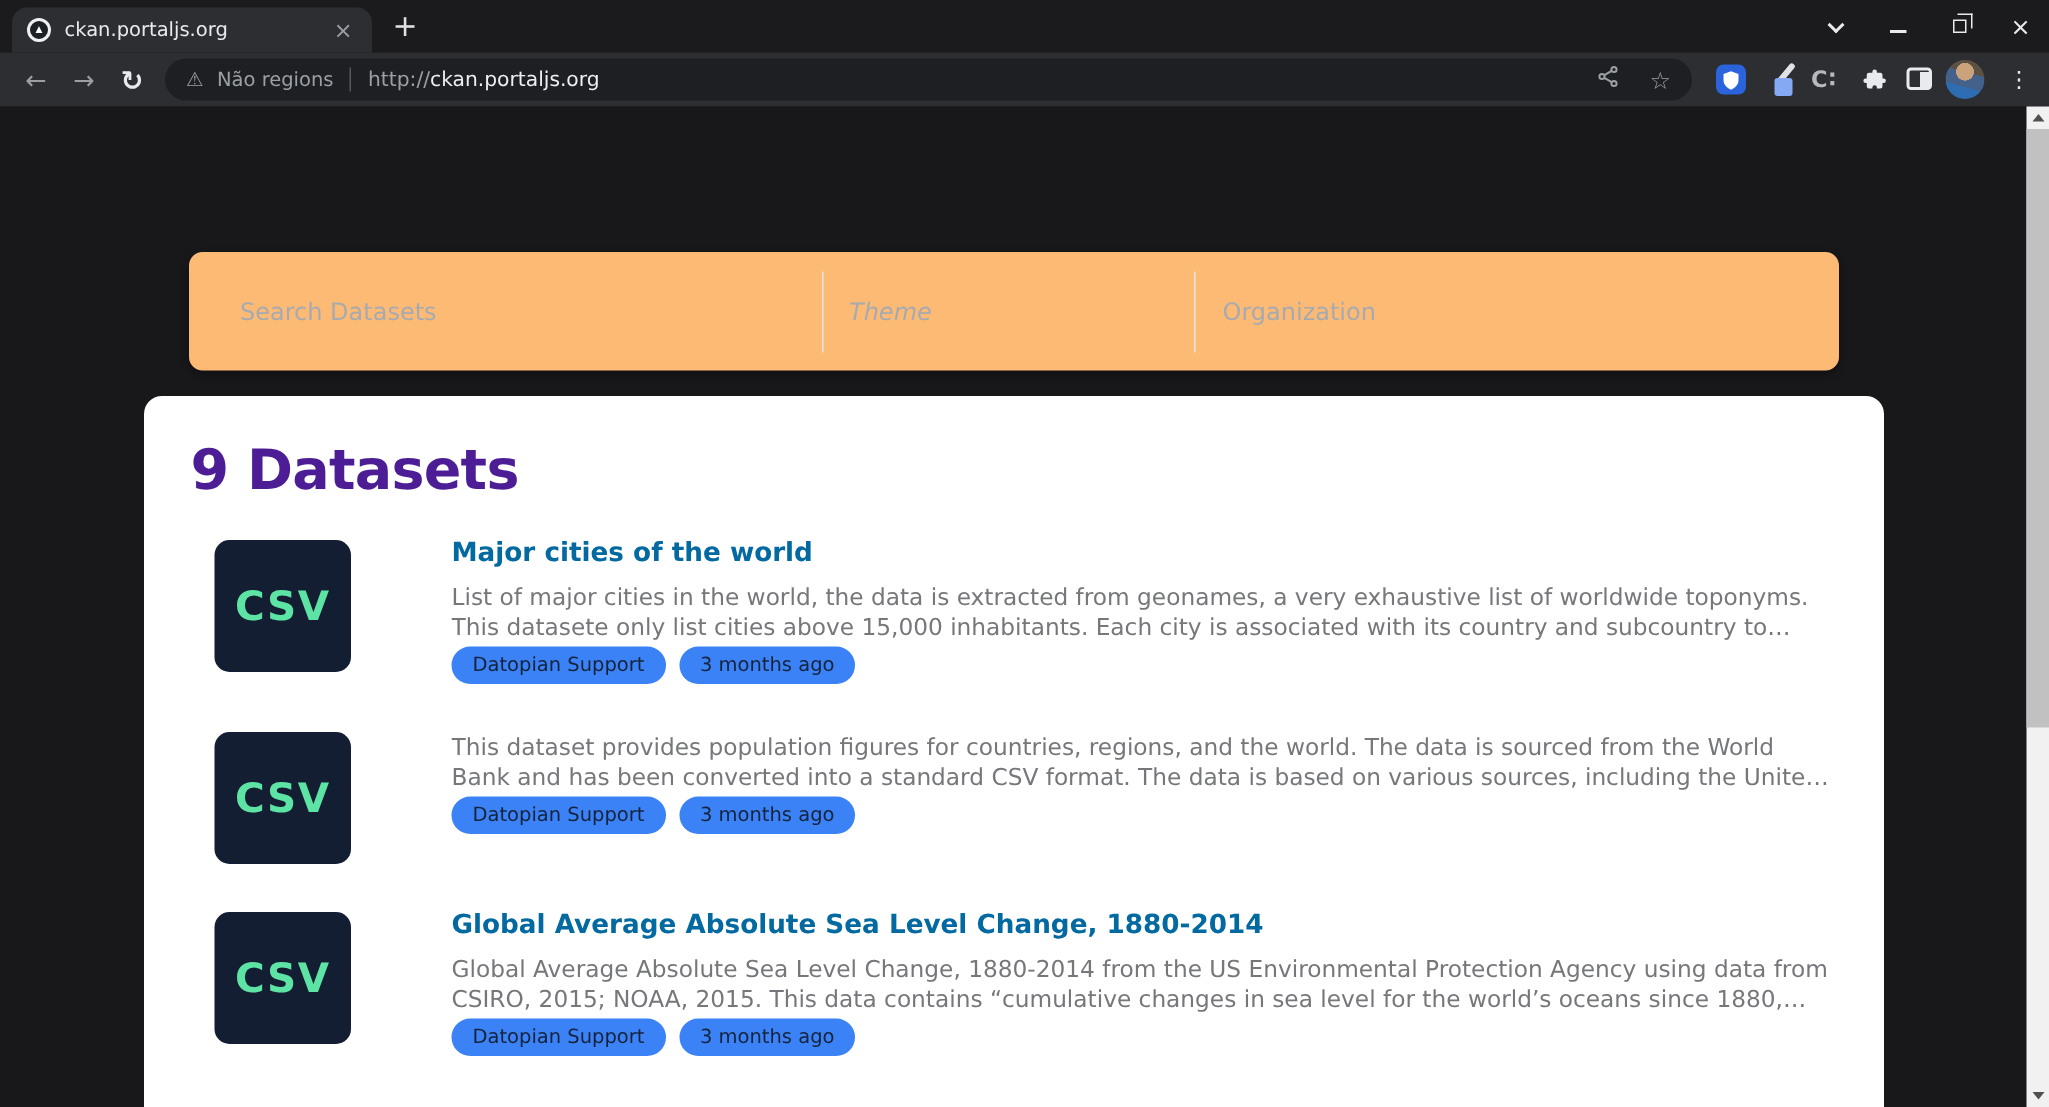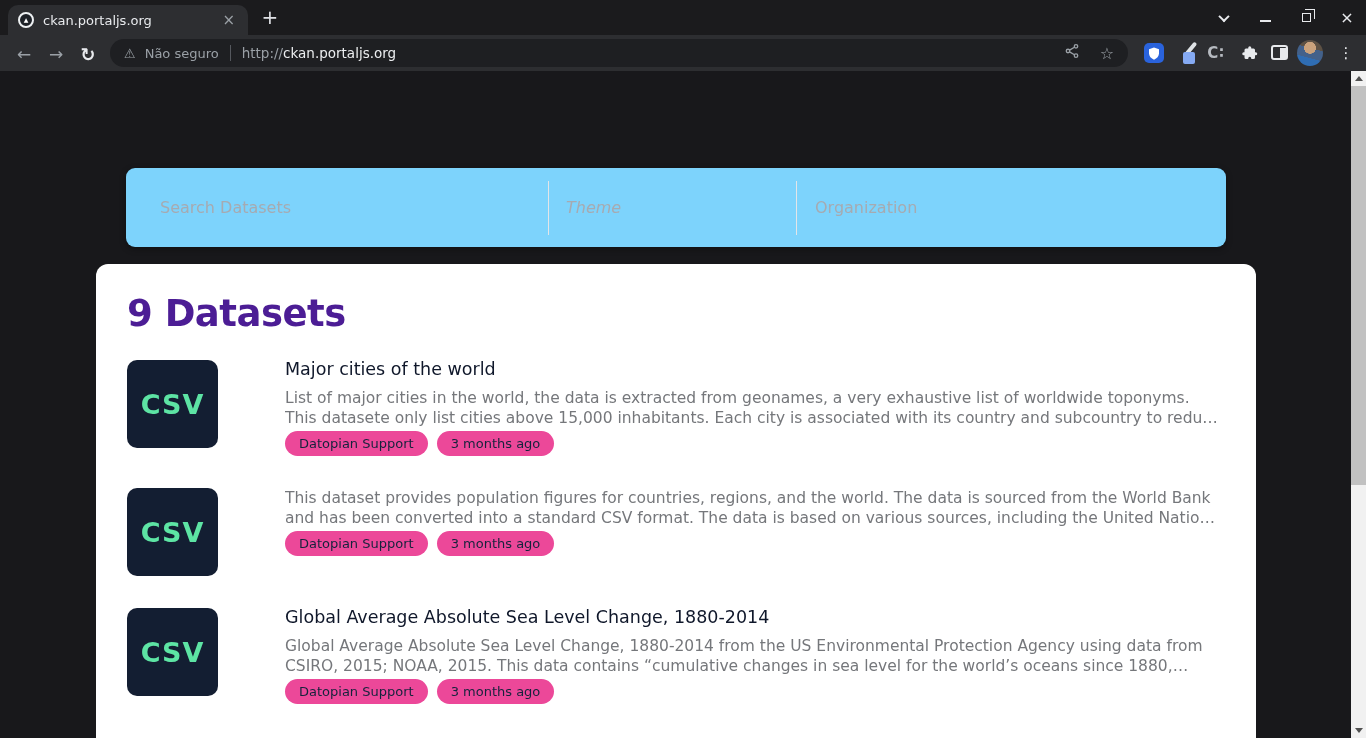--- a/index.html
+++ b/index.html
@@ -55,48 +55,48 @@
   .sidebar-ico::after { content:''; position:absolute; right:0.5px; top:0.5px; bottom:0.5px; width:6px; background:#e8eaed; }
   .avatar { left:1297px; top:5px; position:absolute; width:26px; height:26px; border-radius:50%;
             background:
               radial-gradient(circle at 50% 30%, #caa27c 0 26%, transparent 27%),
               linear-gradient(195deg,#5d5144 0 34%, #43618a 35% 65%, #2f6db3 66% 100%); }
   .kebab { left:1340px; color:#e8eaed; font-size:15px; width:12px; }
 
   
   .page { position:absolute; top:71px; left:0; width:1351px; height:667px; background:#18181b; overflow:hidden; }
 
-  .search-card { position:absolute; left:126px; top:97px; width:1100px; height:79px; background:#7dd3fc;
+  .search-card { position:absolute; left:126px; top:97px; width:1100px; height:79px; background:#fdba74;
                  border-radius:9px; box-shadow:0 2px 6px rgba(0,0,0,.35); display:flex; align-items:center; }
   .search-card input { border:none; outline:none; background:transparent; font-family:"DejaVu Sans", sans-serif;
                        font-size:16px; color:#333; height:100%; }
   .search-card input::placeholder { color:#a6aab1; opacity:1; }
   .f-search { width:422px; padding-left:34px; }
   .f-theme  { width:247px; padding-left:17px;font-style:italic; }
   .f-org    { width:230px; padding-left:18px; }
   .vdiv { width:1px; height:54px; background:#e3e5e8; flex:none; }
   .search-btn { flex:1; height:100%; border:none; background:transparent; cursor:pointer;
                 font-family:"DejaVu Sans", sans-serif; font-weight:bold; font-size:15px;
                 letter-spacing:.5px; color:#0b0b0c; }
 
   .results-card { position:absolute; left:96px; top:193px; width:1160px; height:720px; background:#fff;
                   border-radius:12px; padding:28px 31px 0 31px; }
   .results-heading { font-size:37px; font-weight:bold; color:#4c1d95; line-height:44px; letter-spacing:-0.5px; }
   #dataset-list { margin-top:24px; }
   .row { display:flex; gap:67px; margin-bottom:32px; }
   .fmt { width:91px; height:88px; background:#131e32; border-radius:10px; flex:none;
          display:flex; align-items:center; justify-content:center;
-         color:#5de4a4; font-weight:bold; font-size:27px; letter-spacing:1px; }
+         color:#5de4a4; font-weight:bold; font-size:27px; letter-spacing:1px;margin-left:16px; }
   .content { width:936px; }
-  .ds-title { font-size:17.5px; font-weight:normal; color:#0f172a; line-height:19px; margin-bottom:9px; }
+  .ds-title { font-size:17.5px; font-weight:bold; color:#0369a1; line-height:19px; margin-bottom:9px; }
   .ds-desc { font-size:15.5px; color:#75777b; line-height:20px; margin-bottom:3px;
              display:-webkit-box; -webkit-line-clamp:2; -webkit-box-orient:vertical; overflow:hidden; max-height:40px; }
   .ds-desc:empty { display:none; }
   .badges { display:flex; gap:9px; }
-  .badge { background:#ec4899; color:#15233c; font-size:13px; line-height:25px; height:25px;
+  .badge { background:#3b82f6; color:#15233c; font-size:13px; line-height:25px; height:25px;
            padding:0 14px; border-radius:13px; white-space:nowrap; }
 
   
   .scrollbar { position:absolute; right:0; top:71px; bottom:0; width:15px; background:#f1f1f1; }
   .sb-up, .sb-down { position:absolute; left:0; width:15px; height:15px; display:flex; align-items:center; justify-content:center; }
   .sb-up { top:0; } .sb-down { bottom:0; }
   .tri-up { width:0; height:0; border-left:4px solid transparent; border-right:4px solid transparent; border-bottom:5px solid #505050; }
   .tri-down { width:0; height:0; border-left:4px solid transparent; border-right:4px solid transparent; border-top:5px solid #505050; }
   .sb-thumb { position:absolute; top:15px; left:0; width:15px; height:399px; background:#c1c1c1; }
 </style>
@@ -126,21 +126,21 @@
   </div>
 </div>
 
 <div class="toolbar">
   <div class="nav-ico" style="left:12px">←</div>
   <div class="nav-ico" style="left:44px">→</div>
   <div class="nav-ico" style="left:76px; color:#e8eaed; font-size:18px; font-weight:bold;">↻</div>
 
   <div class="omnibox">
     <span class="warn">⚠</span>
-    <span class="sec-text">Não seguro</span>
+    <span class="sec-text">Não regions</span>
     <div class="omni-sep"></div>
     <span class="scheme">http://</span>
     <span class="host">ckan.portaljs.org</span>
     <div class="omni-spacer"></div>
     <span class="share-icon">
       <svg width="16" height="16" viewBox="0 0 24 24" fill="none" stroke="#9aa0a6" stroke-width="2">
         <circle cx="18" cy="5" r="2.6"></circle>
           <circle cx="6" cy="12" r="2.6"></circle>
           <circle cx="18" cy="19" r="2.6"></circle>
         <line x1="8.3" y1="10.7" x2="15.7" y2="6.3"></line>

